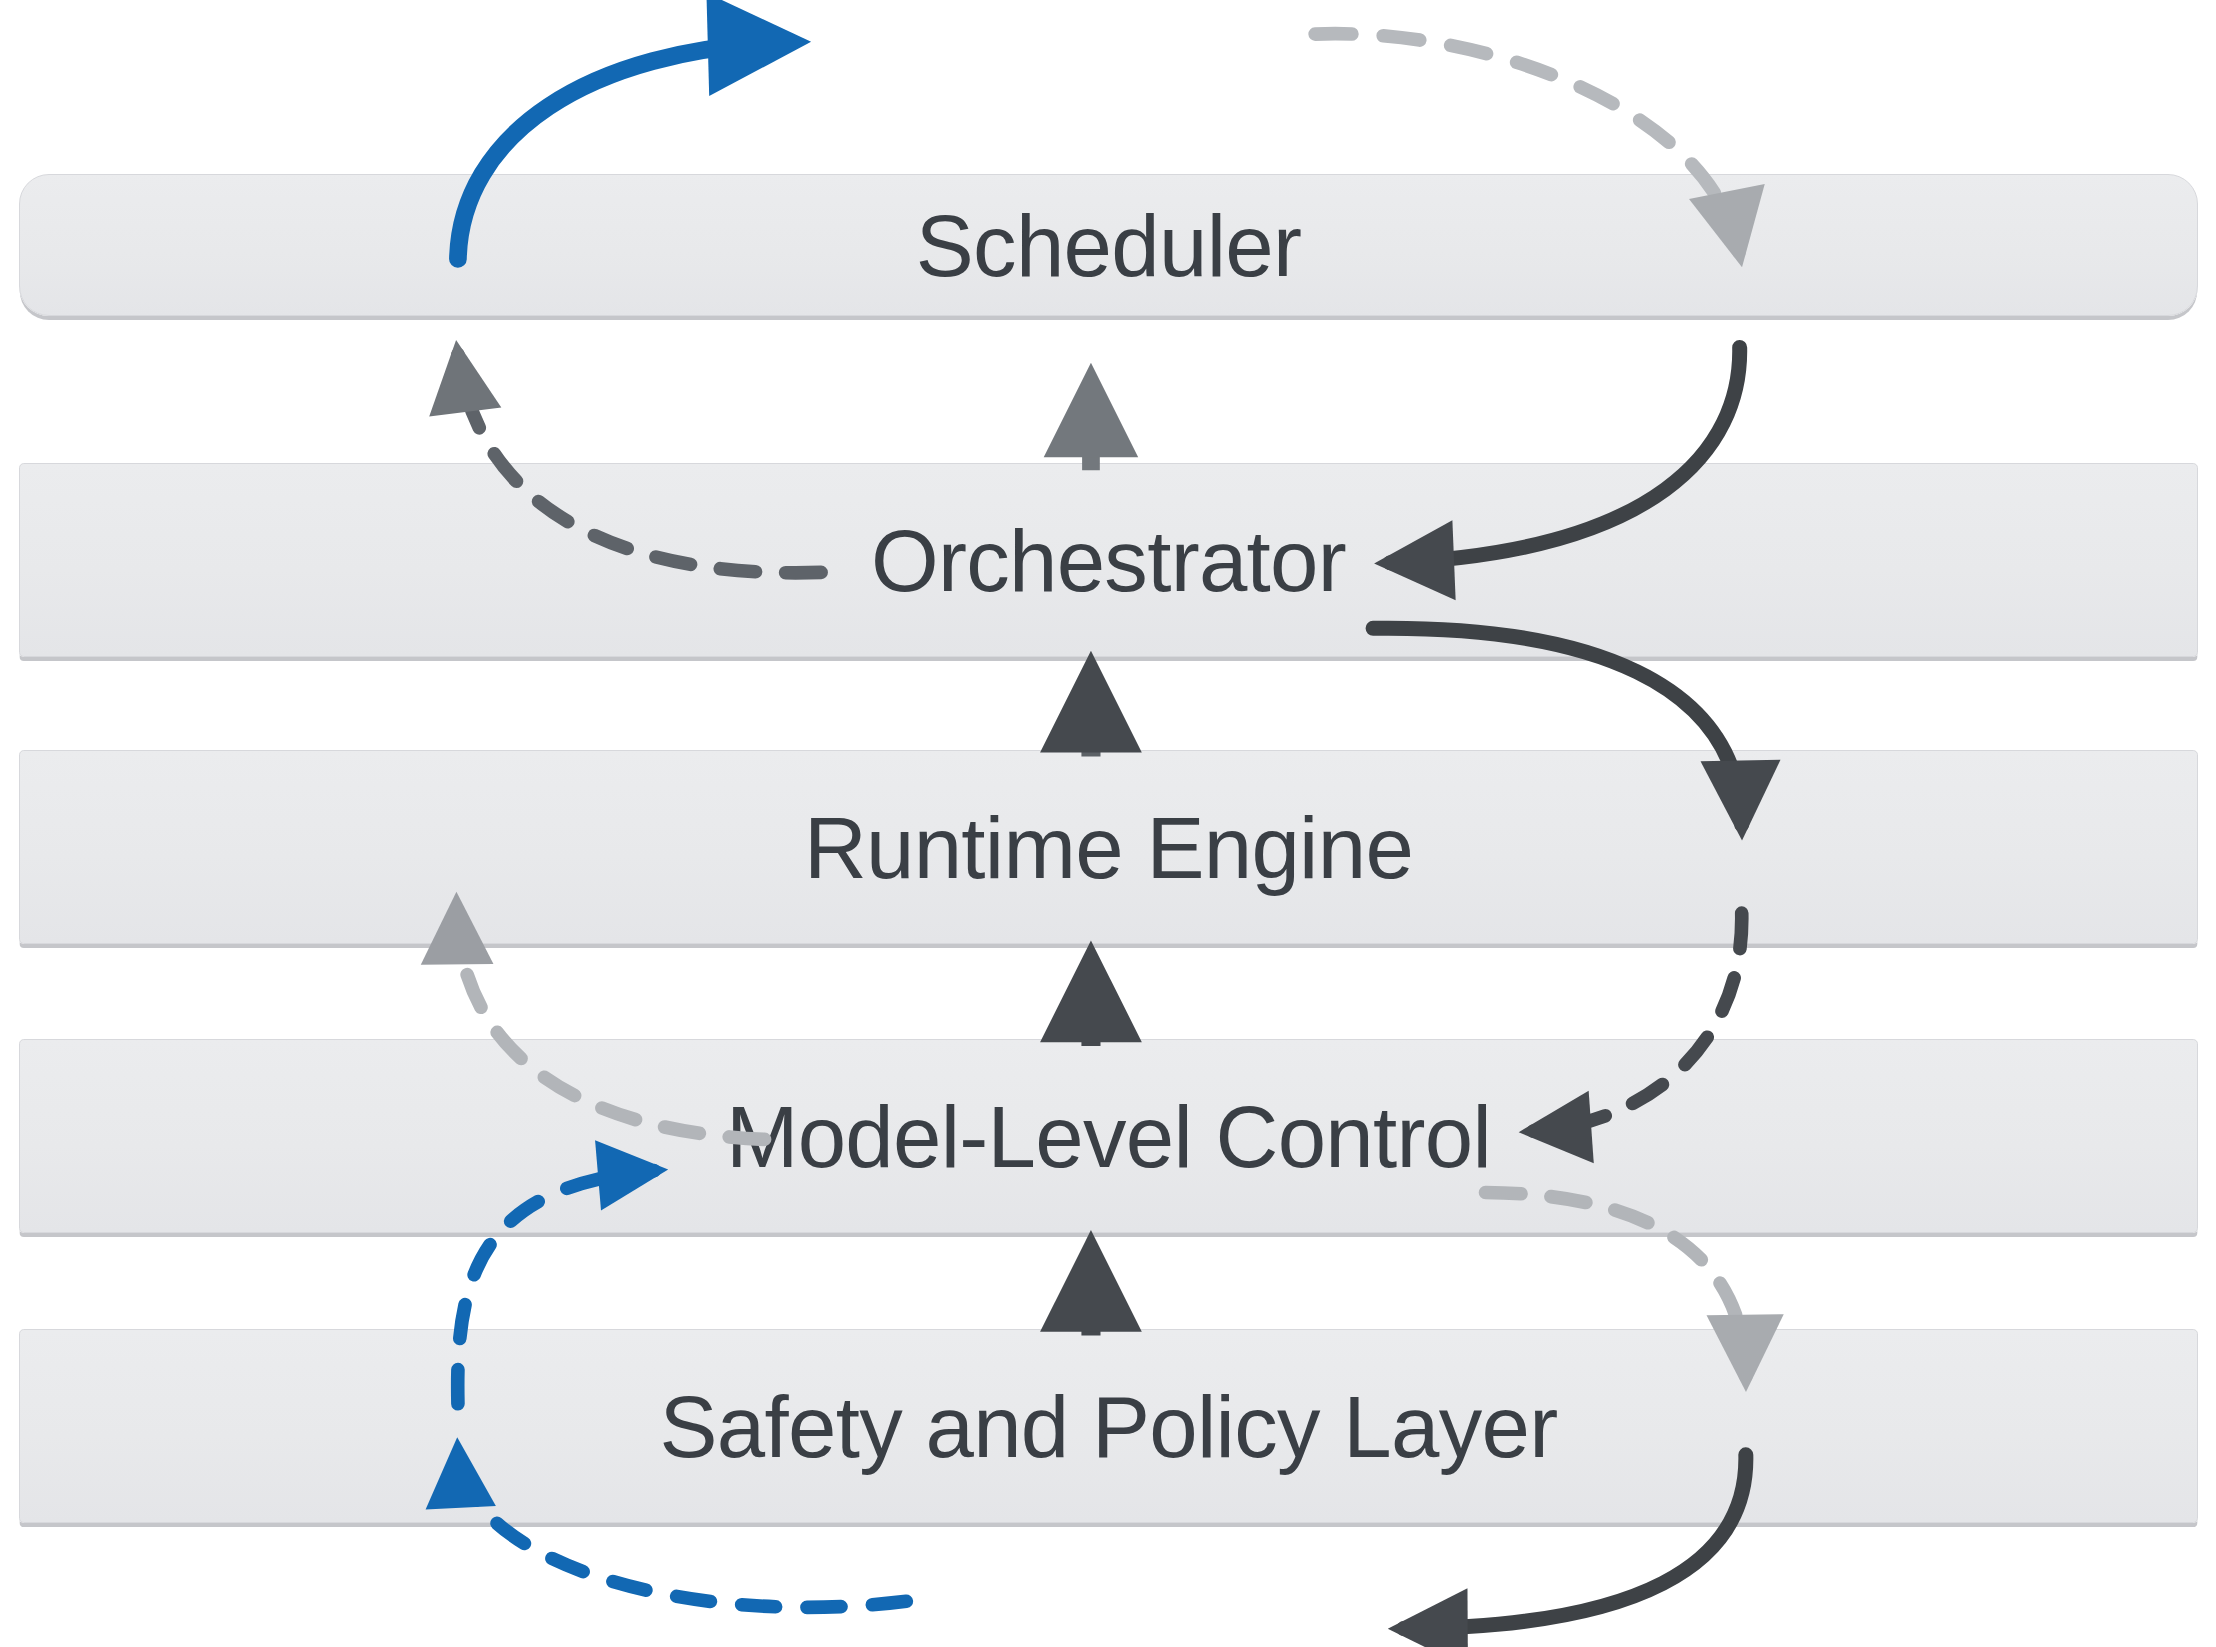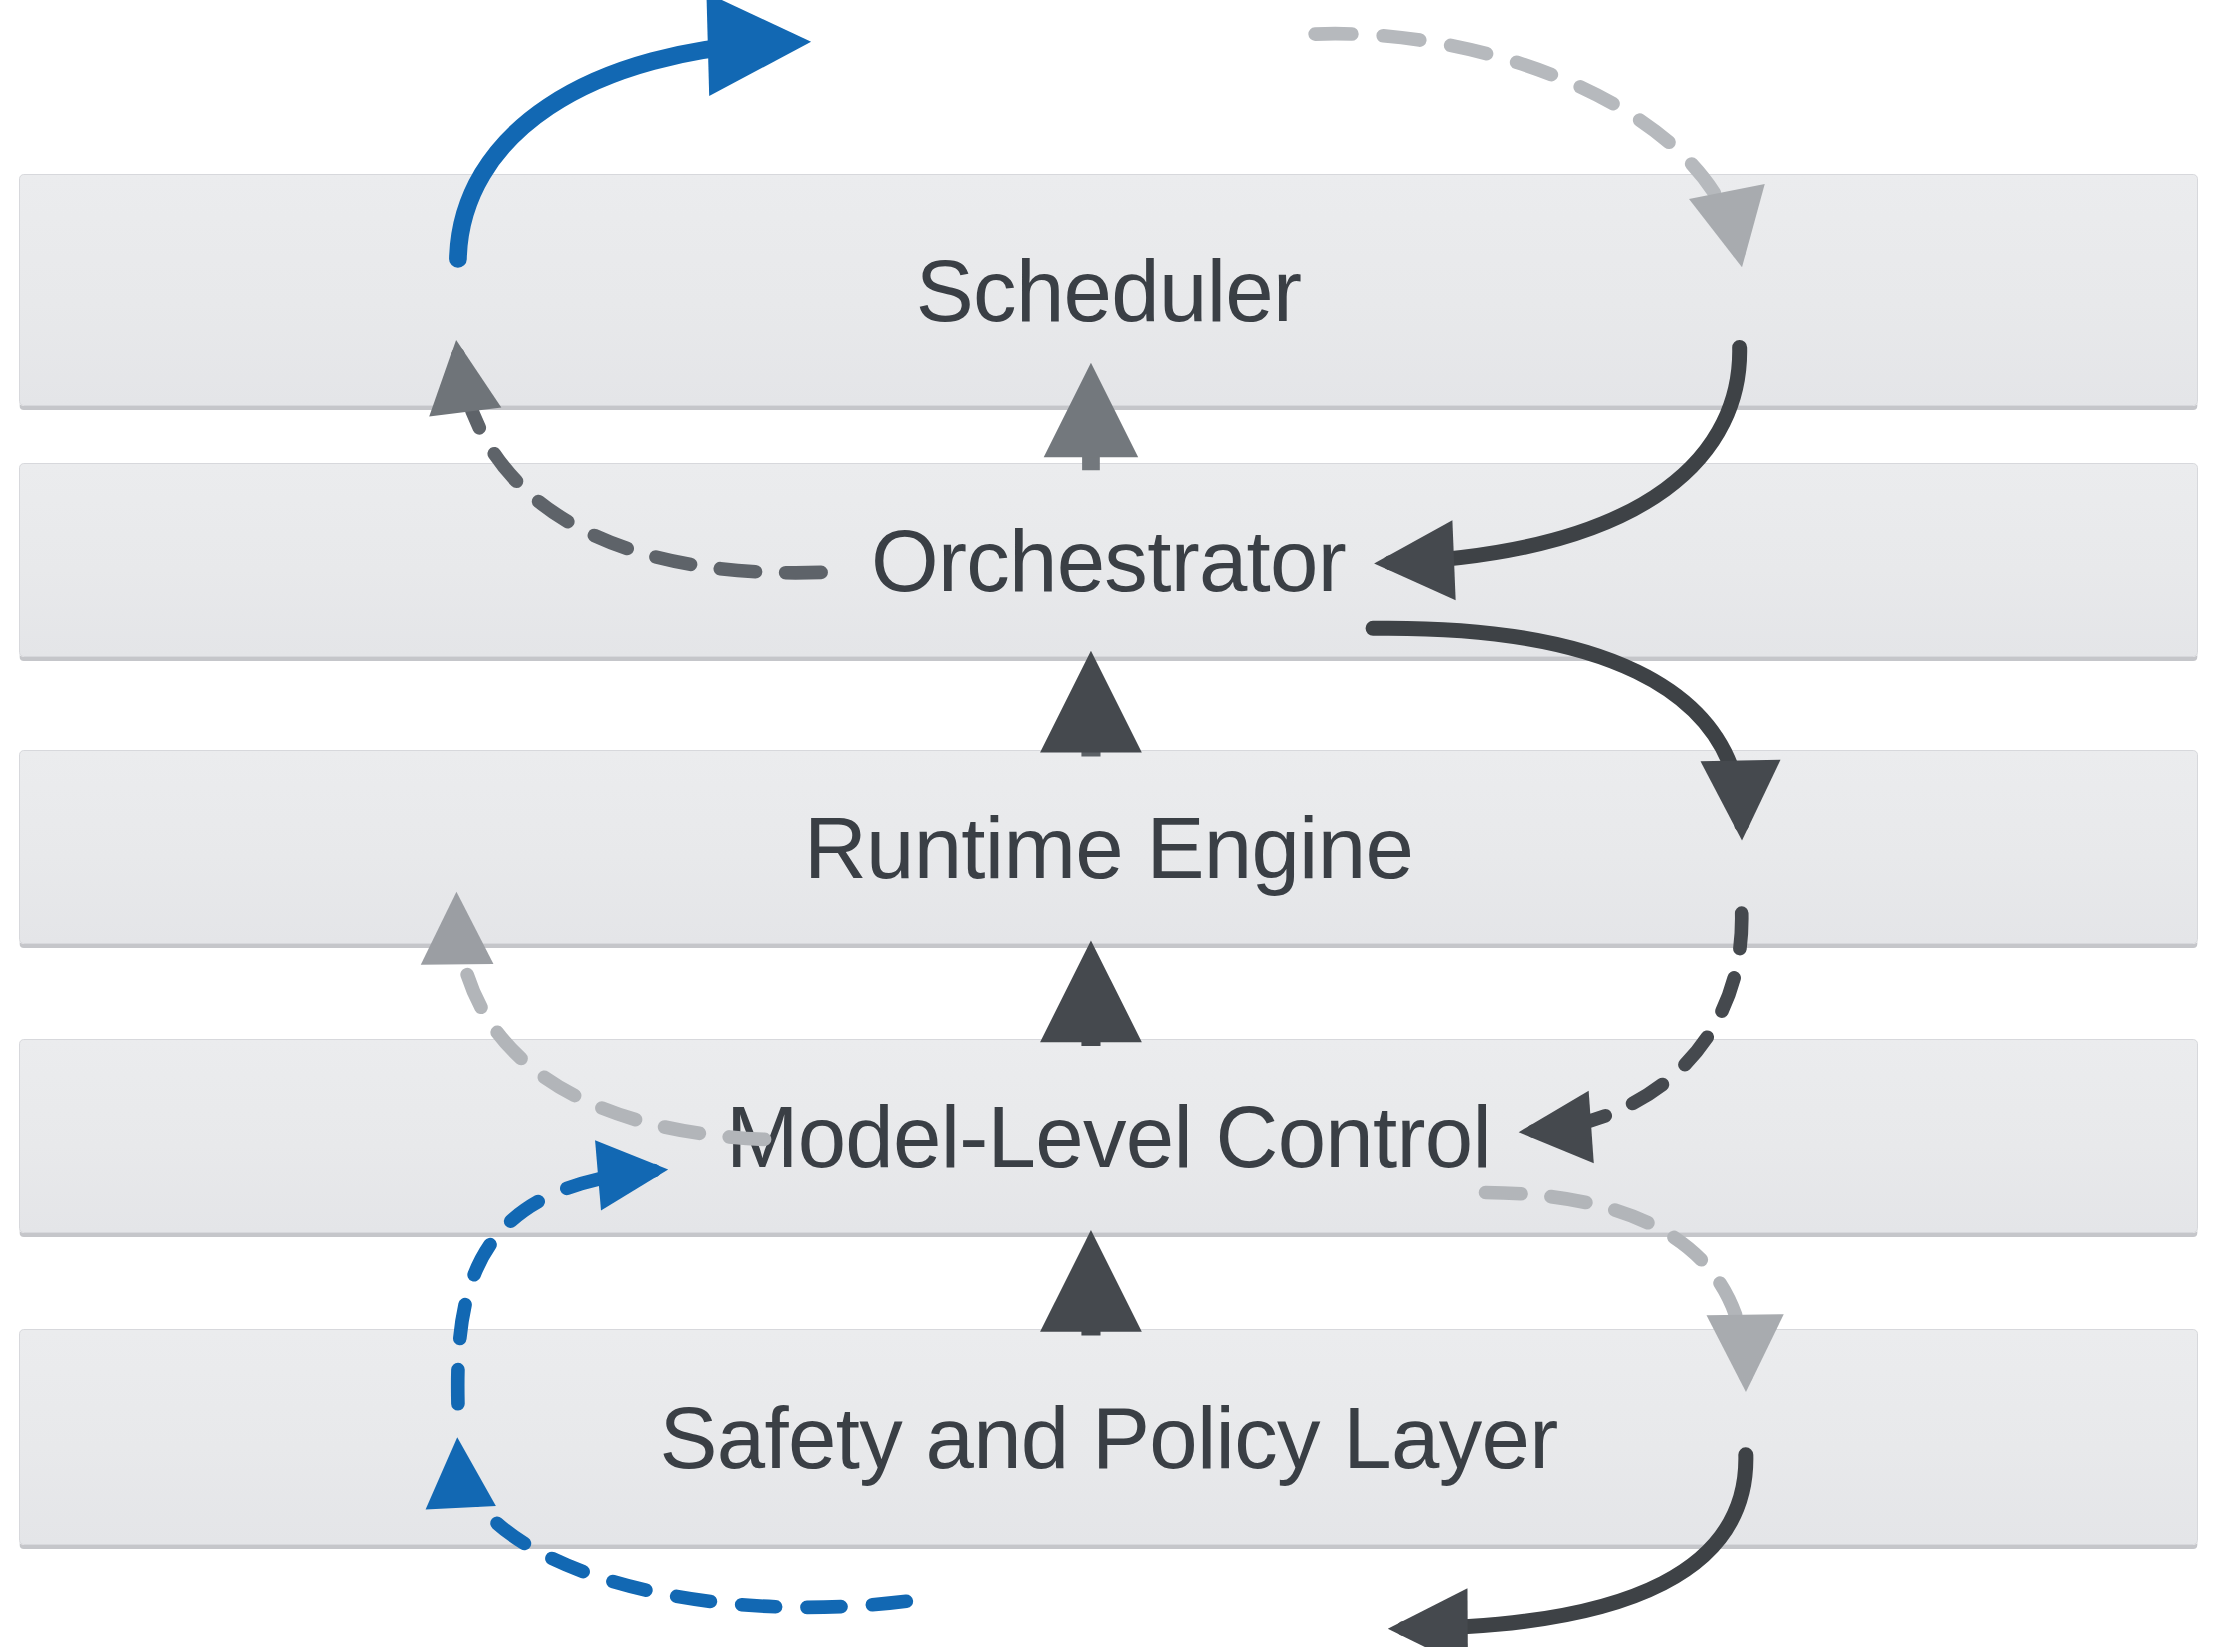--- a/index.html
+++ b/index.html
@@ -29,37 +29,37 @@
     white-space:nowrap;
     font-weight:400;
   }
   #arrows{position:absolute;left:0;top:0;width:2216px;height:1647px;}
 </style>
 </head>
 <body>
 
 <div id="stage">
 
-  <div class="band" style="top: 174px; height: 232px;">
+  <div class="band" style="top: 174px; height: 142px; border-radius: 30px;">
     <div class="band-label">Scheduler</div>
   </div>
 
   <div class="band" style="top: 463px; height: 194px;">
     <div class="band-label">Orchestrator</div>
   </div>
 
   <div class="band" style="top: 750px; height: 194px; text-decoration: underline;">
     <div class="band-label">Runtime Engine</div>
   </div>
 
   <div class="band" style="top: 1039px; height: 194px;">
     <div class="band-label">Model-Level Control</div>
   </div>
 
-  <div class="band" style="top: 1329px; height: 216px; padding-left: 40px;">
+  <div class="band" style="top: 1329px; height: 194px; padding-left: 40px;">
     <div class="band-label">Safety and Policy Layer</div>
   </div>
 
   <svg id="arrows" viewBox="0 0 3252 2417">
     <defs>
       <marker id="mk-blue-r" viewBox="0 0 12 12" refX="9" refY="6" markerWidth="7" markerHeight="7" orient="auto-start-reverse">
         <path d="M1,1 L11,6 L1,11 z" fill="#1268b3"></path>
       </marker>
       <marker id="mk-blue-r2" viewBox="0 0 12 12" refX="9" refY="6" markerWidth="6.2" markerHeight="6.2" orient="auto-start-reverse">
         <path d="M1,1 L11,6 L1,11 z" fill="#1268b3"></path>

